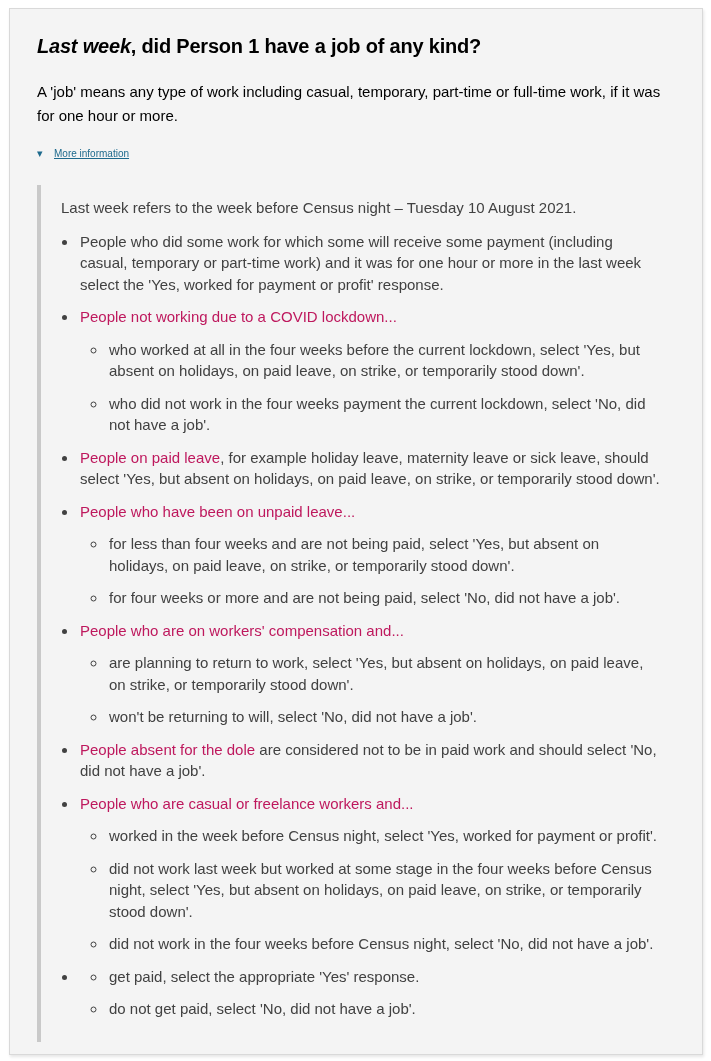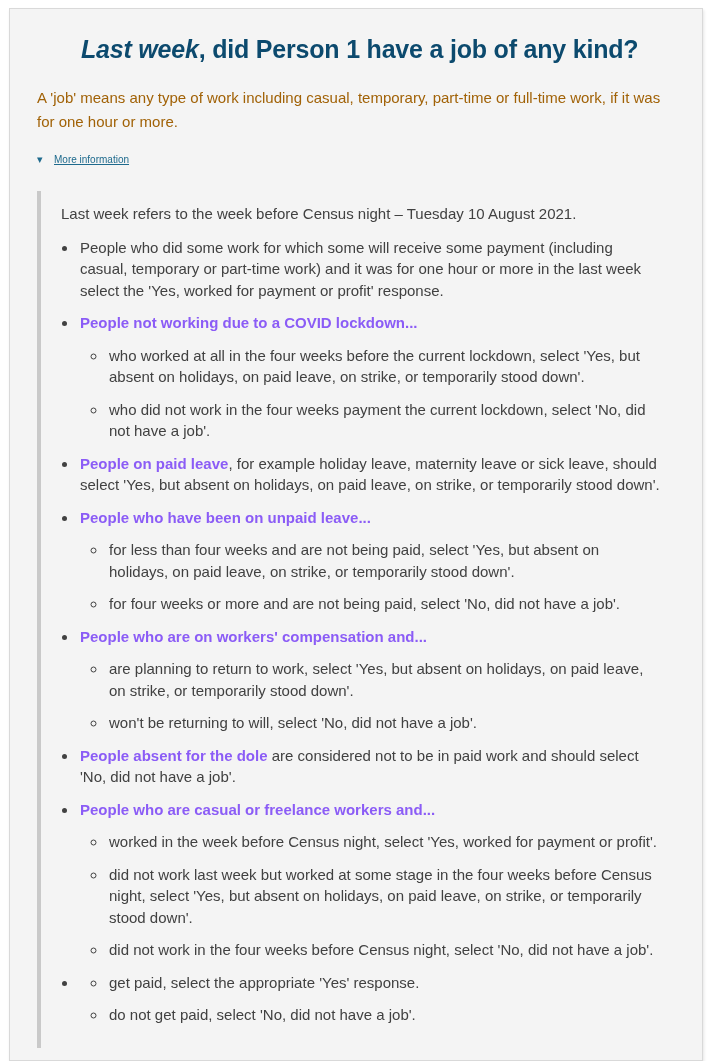--- a/index.html
+++ b/index.html
@@ -12,34 +12,33 @@
   }
   .question-card {
     margin: 8px 8px 8px 9px;
     background: #f4f4f4;
     border: 1px solid #d9d9d9;
     box-shadow: 1px 2px 3px rgba(0,0,0,0.10);
     padding: 26px 40px 12px 27px;
     min-height: 1044px;
   }
   .page-title {
-    font-size: 25px;
+    font-size: 20px;
     font-weight: 700;
-    color: #0c4a6e;
+    color: #000000;
     letter-spacing: -0.2px;
     margin-bottom: 22px;
-    margin-left: 44px;
   }
   .page-title .title-italic {
     font-style: italic;
   }
   .question-desc {
     font-size: 15px;
     line-height: 24px;
-    color: #a16207;
+    color: #000000;
     max-width: 625px;
     margin-bottom: 20px;
   }
   .more-info-row {
     display: flex;
     align-items: center;
     margin-bottom: 26px;
   }
   .collapse-triangle {
     color: #1e6a8d;
@@ -83,21 +82,21 @@
     padding-left: 27px;
     margin-top: 11px;
   }
   ul.sub-list > li {
     margin-bottom: 11px;
     padding-left: 2px;
   }
   ul.sub-list > li:last-child {
     margin-bottom: 0;
   }
-  strong { font-weight: 700; color: #8b5cf6; }
+  strong { font-weight: 400; color: #be185d; }
 </style>
 </head>
 <body>
 
 <div class="question-card">
 
   <h1 class="page-title"><span class="title-italic">Last week</span><span>, did Person 1 have a job of any kind?</span></h1>
 
   <p class="question-desc">A 'job' means any type of work including casual, temporary, part-time or full-time work, if it was for one hour or more.</p>
 

